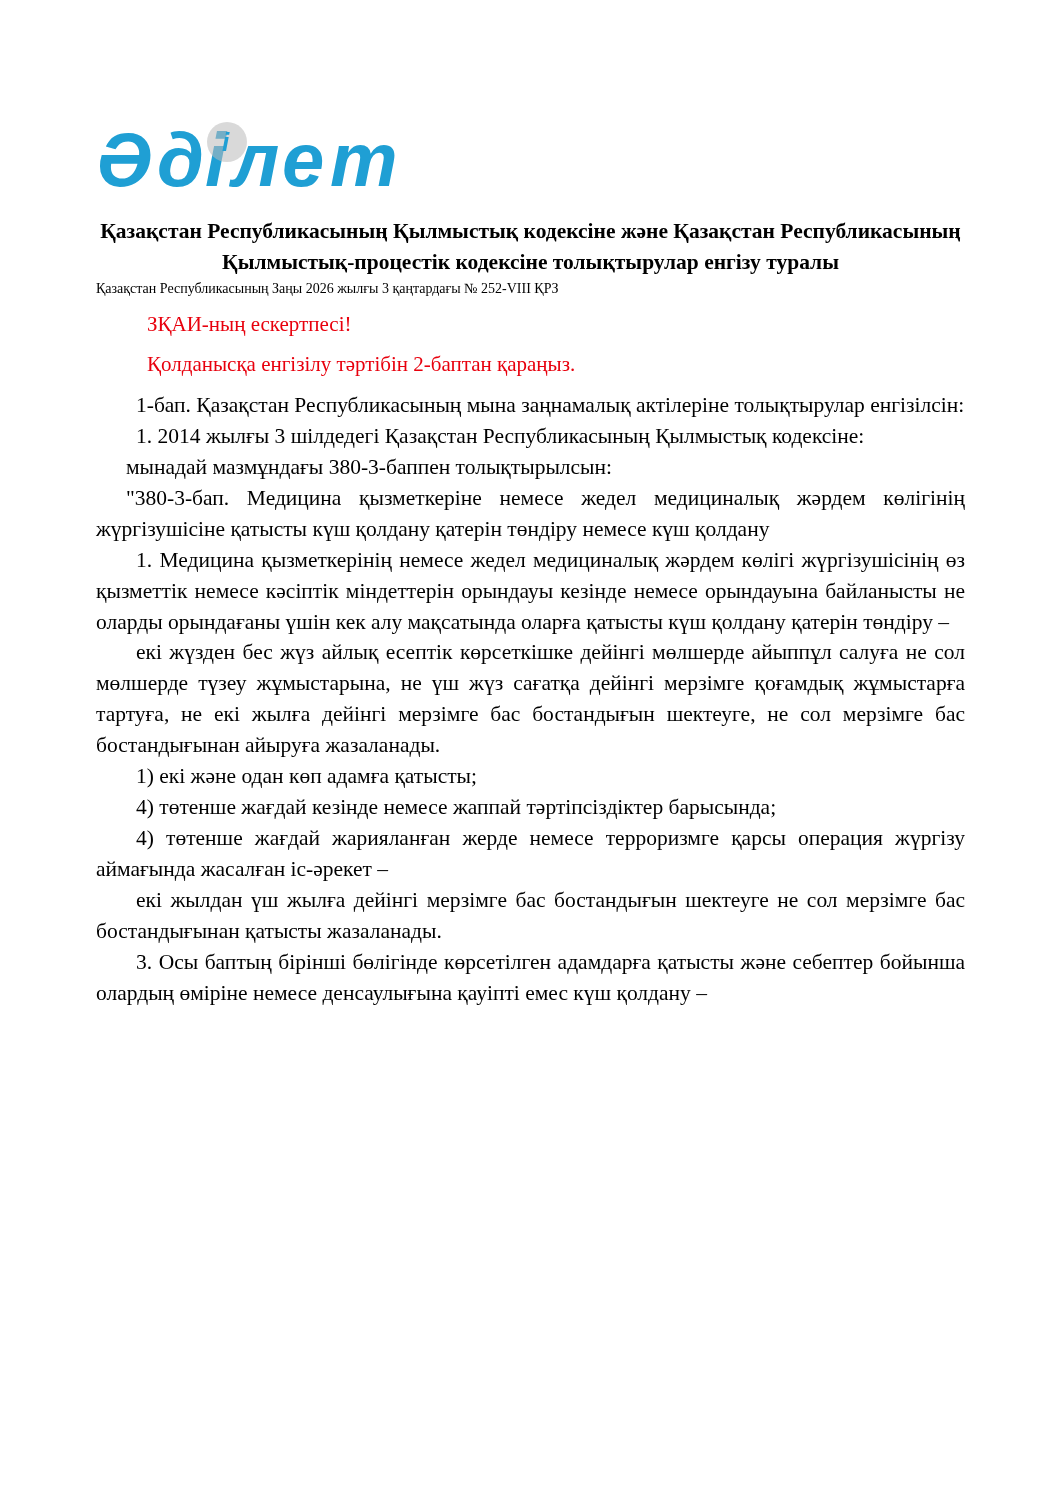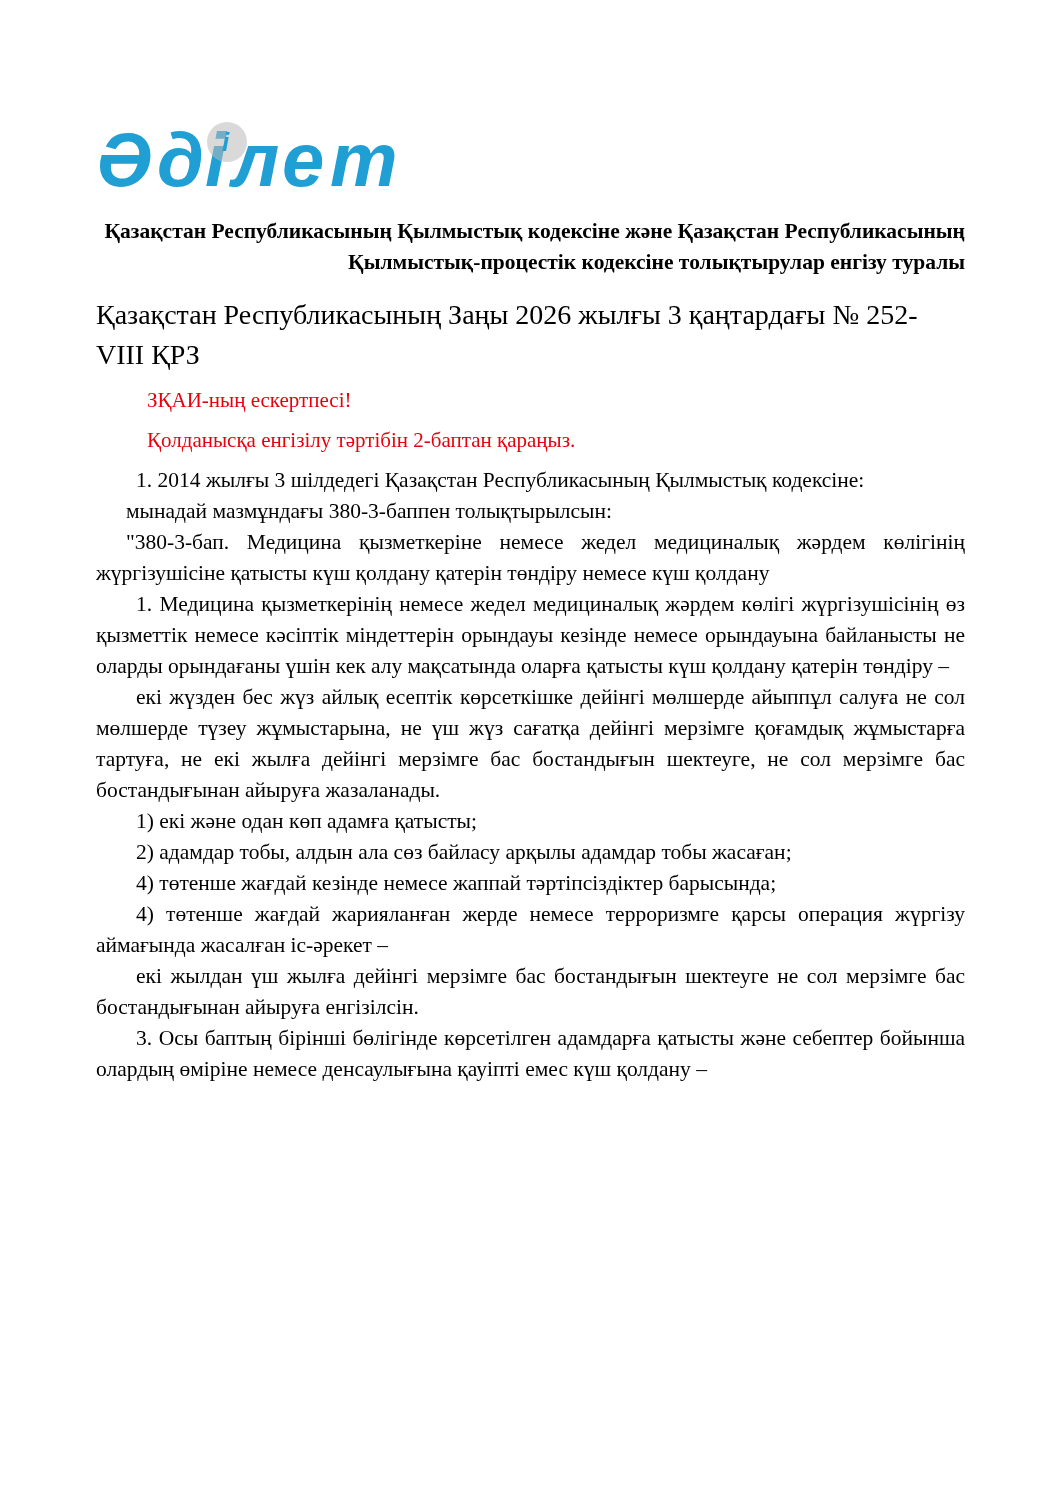--- a/index.html
+++ b/index.html
@@ -27,25 +27,25 @@
     position: relative;
   }
   .logo-svg {
     display: block;
   }
   
   .doc-title {
     font-size: 21.5px;
     font-weight: bold;
     line-height: 1.42;
-    margin: 0 0 18px 0;
-    text-align: right;
+    margin: 0 0 2px 0;
+    text-align: center;
   }
   .doc-subtitle {
-    font-size: 28px;
+    font-size: 14px;
     line-height: 1.42;
     margin: 1px 0 2px 0;
     text-align: left;
   }
   .note {
     color: #e8000d;
     font-size: 21px;
     line-height: 1.38;
     margin: 11px;
     padding-left: 40px;
@@ -82,25 +82,25 @@
     </svg>
   </div>
 
   <h1 class="doc-title">Қазақстан Республикасының Қылмыстық кодексіне және Қазақстан Республикасының Қылмыстық-процестік кодексіне толықтырулар енгізу туралы</h1>
 
   <div class="doc-subtitle">Қазақстан Республикасының Заңы 2026 жылғы 3 қаңтардағы № 252-VIII ҚРЗ</div>
 
   <div class="note">ЗҚАИ-ның ескертпесі!</div>
   <div class="note">Қолданысқа енгізілу тәртібін 2-баптан қараңыз.</div>
 
+  <p class="body-par">1-бап. Қазақстан Республикасының мына заңнамалық актілеріне толықтырулар енгізілсін:</p>
   <p class="body-par">1. 2014 жылғы 3 шілдедегі Қазақстан Республикасының Қылмыстық кодексіне:</p>
   <p class="body-par small-indent">мынадай мазмұндағы 380-3-баппен толықтырылсын:</p>
   <p class="body-par small-indent">"380-3-бап. Медицина қызметкеріне немесе жедел медициналық жәрдем көлігінің жүргізушісіне қатысты күш қолдану қатерін төндіру немесе күш қолдану</p>
   <p class="body-par">1. Медицина қызметкерінің немесе жедел медициналық жәрдем көлігі жүргізушісінің өз қызметтік немесе кәсіптік міндеттерін орындауы кезінде немесе орындауына байланысты не оларды орындағаны үшін кек алу мақсатында оларға қатысты күш қолдану қатерін төндіру –</p>
   <p class="body-par">екі жүзден бес жүз айлық есептік көрсеткішке дейінгі мөлшерде айыппұл салуға не сол мөлшерде түзеу жұмыстарына, не үш жүз сағатқа дейінгі мерзімге қоғамдық жұмыстарға тартуға, не екі жылға дейінгі мерзімге бас бостандығын шектеуге, не сол мерзімге бас бостандығынан айыруға жазаланады.</p>
   <p class="body-par">1) екі және одан көп адамға қатысты;</p>
-  <p class="body-par">2) адамдар тобы, алдын ала сөз байласу арқылы адамдар тобы жасаған;</p>
   <p class="body-par">4) төтенше жағдай кезінде немесе жаппай тәртіпсіздіктер барысында;</p>
   <p class="body-par">4) төтенше жағдай жарияланған жерде немесе терроризмге қарсы операция жүргізу аймағында жасалған іс-әрекет –</p>
-  <p class="body-par">екі жылдан үш жылға дейінгі мерзімге бас бостандығын шектеуге не  сол мерзімге бас бостандығынан айыруға енгізілсін.</p>
+  <p class="body-par">екі жылдан үш жылға дейінгі мерзімге бас бостандығын шектеуге не  сол мерзімге бас бостандығынан қатысты жазаланады.</p>
   <p class="body-par">3. Осы баптың бірінші бөлігінде көрсетілген адамдарға қатысты және себептер бойынша олардың өміріне немесе денсаулығына қауіпті емес күш қолдану –</p>
 
 </div>
 
 </body></html>

